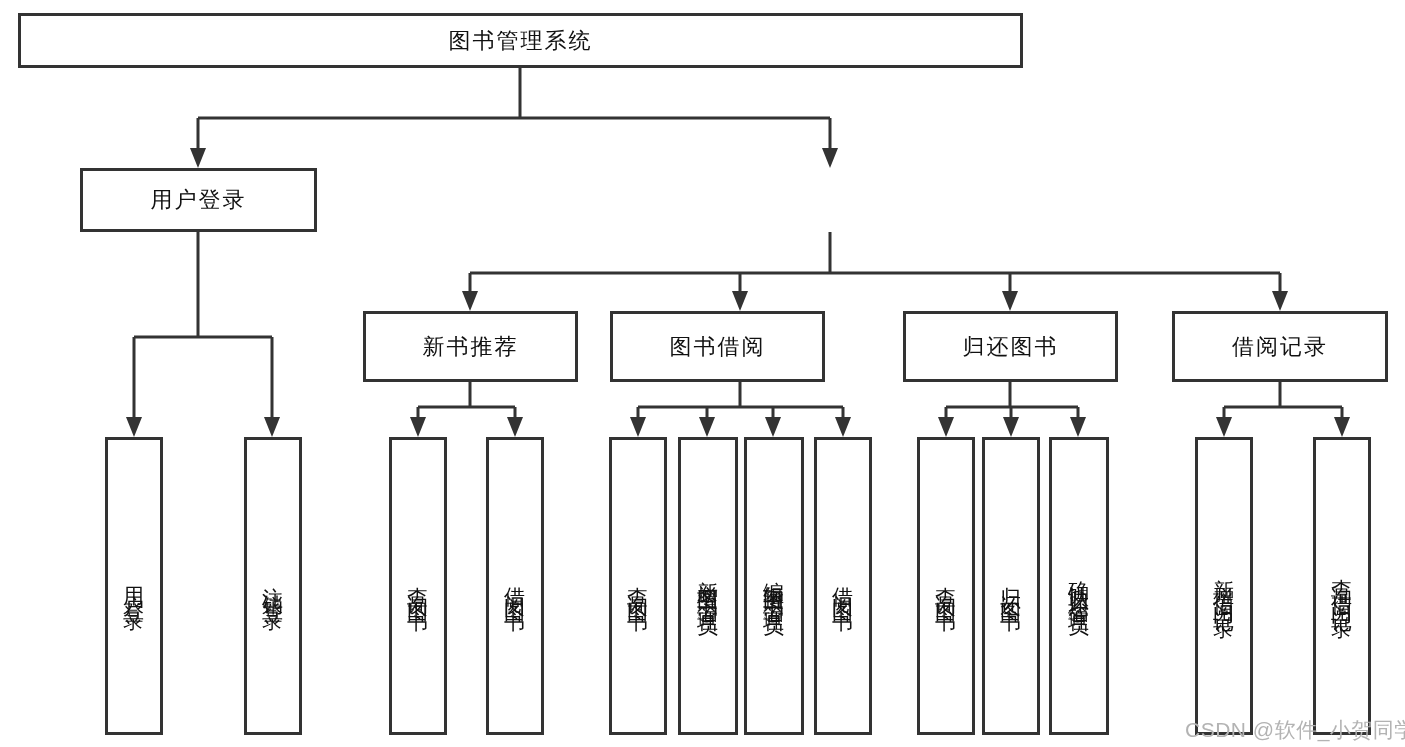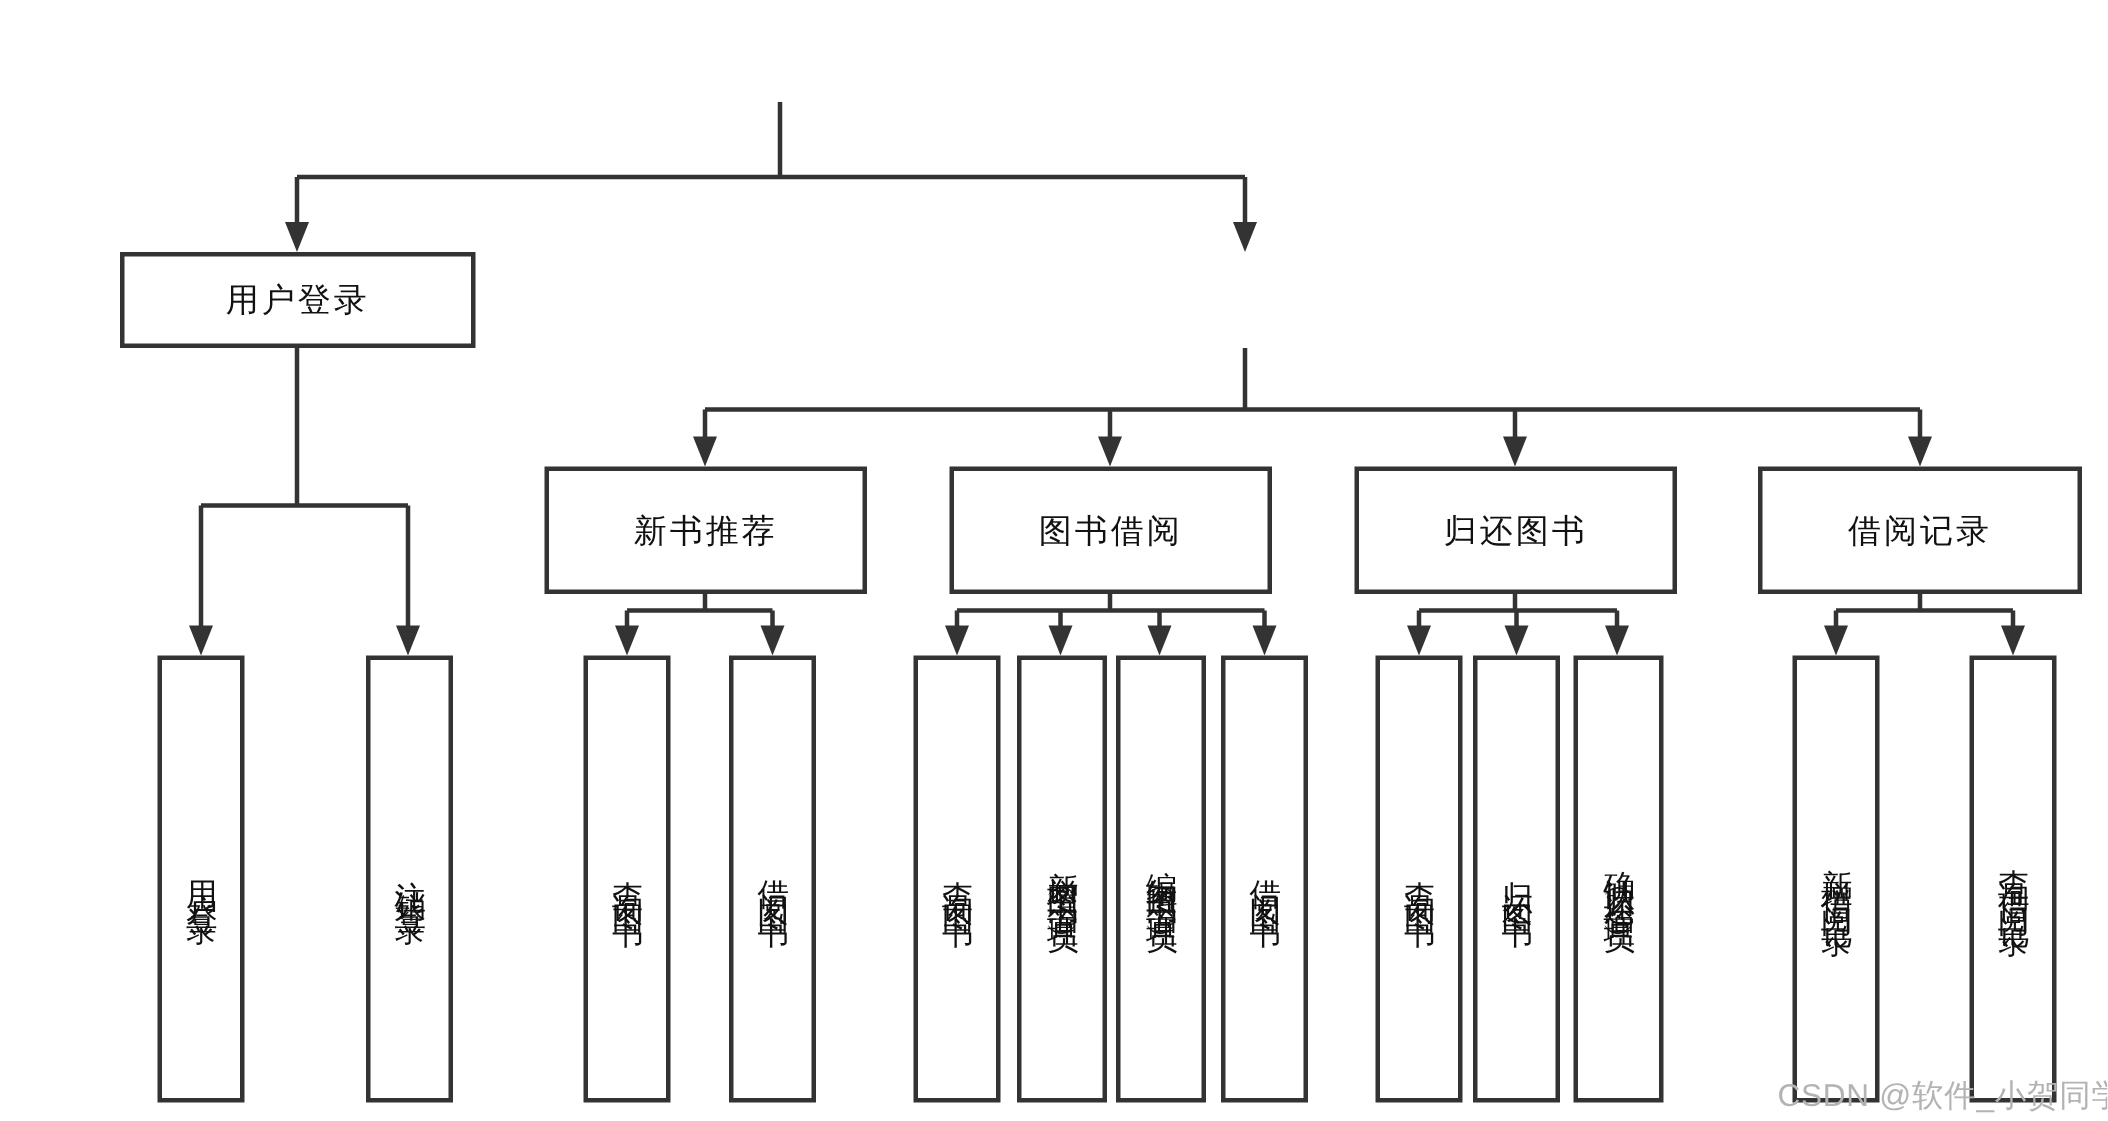--- a/index.html
+++ b/index.html
@@ -53,21 +53,21 @@
     height: 55px;
   }
   .l2 {
     top: 168px;
     width: 237px;
     height: 64px;
   }
   .l3 {
     top: 311px;
     width: 215px;
-    height: 85px;
+    height: 71px;
   }
   .leaf {
     top: 437px;
     width: 58px;
     height: 298px;
     writing-mode: vertical-rl;
     text-orientation: mixed;
     font-size: 21px;
     letter-spacing: 8px;
     line-height: 1.0;
@@ -129,25 +129,26 @@
       <polygon points="1003,417 1019,417 1011,437"></polygon>
       <polygon points="1070,417 1086,417 1078,437"></polygon>
     </g>
     <g>
       <path d="M1280 377 V407 M1224 407 H1342 M1224 407 V419 M1342 407 V419"></path>
       <polygon points="1216,417 1232,417 1224,437"></polygon>
       <polygon points="1334,417 1350,417 1342,437"></polygon>
     </g>
   </svg>
 
+  <div class="box root">图书管理系统</div>
 
   <div class="box l2" style="left:80px">用户登录</div>
 
   <div class="box l3" style="left:363px">新书推荐</div>
-  <div class="box l3" style="left:633px">图书借阅</div>
+  <div class="box l3" style="left:610px">图书借阅</div>
   <div class="box l3" style="left:903px">归还图书</div>
   <div class="box l3" style="left:1172px;width:216px">借阅记录</div>
 
   <div class="box leaf" style="left:105px">用户登录</div>
   <div class="box leaf" style="left:244px">注销登录</div>
 
   <div class="box leaf" style="left:389px">查询图书</div>
   <div class="box leaf" style="left:486px">借阅图书</div>
 
   <div class="box leaf" style="left:609px">查询图书</div>

